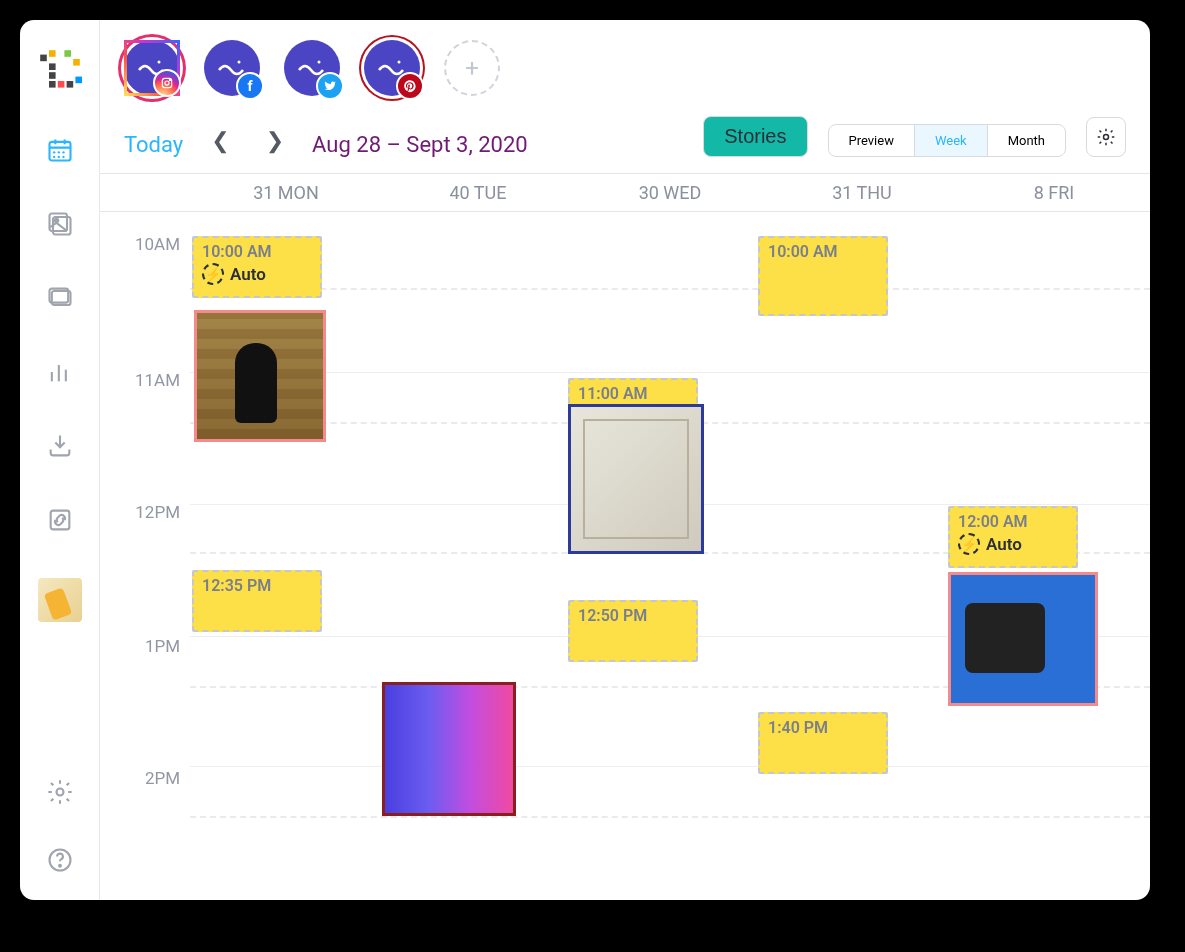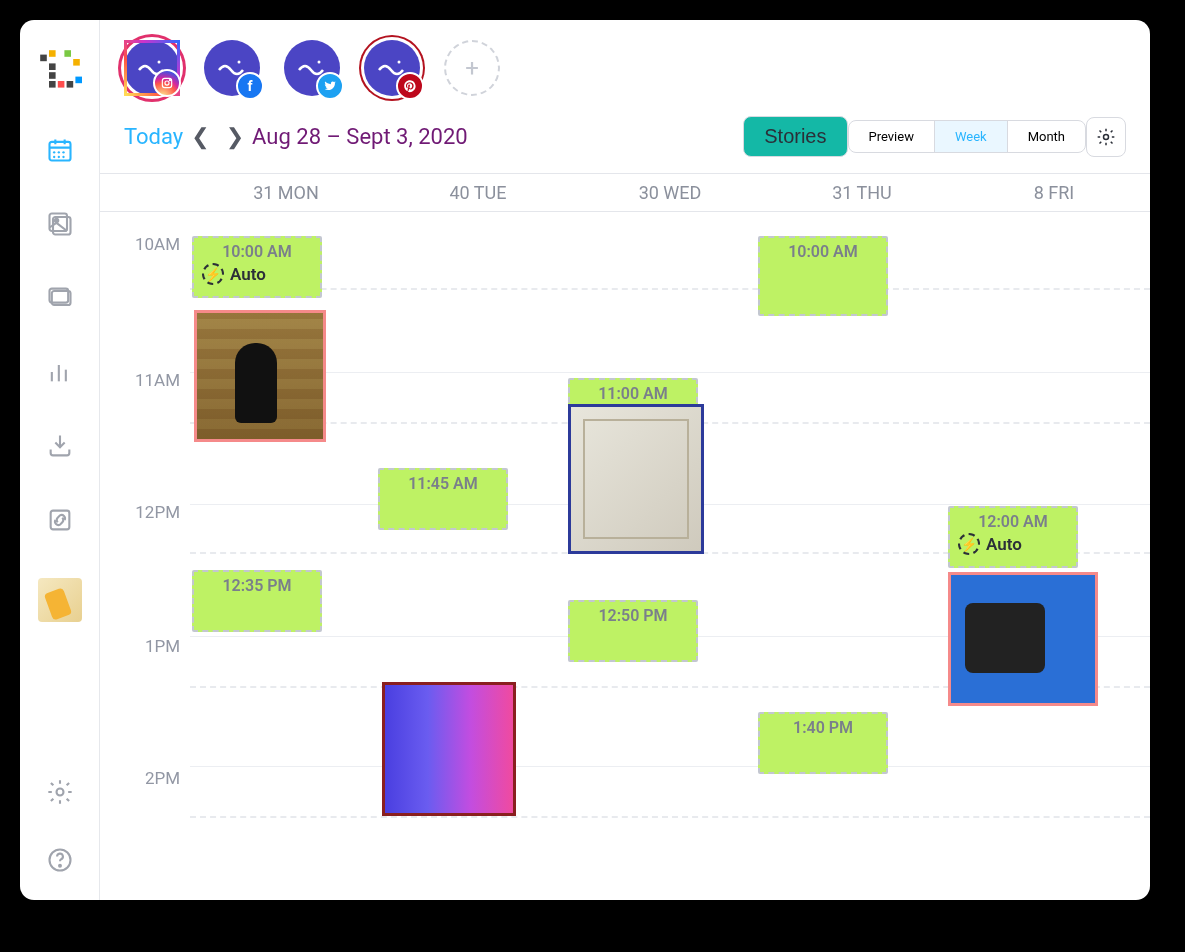--- a/index.html
+++ b/index.html
@@ -94,21 +94,21 @@
   .badge.pt { background:#bd081c;}
   .add-account {
     width:56px;height:56px;border-radius:50%;
     border:2px dashed #d0d3da;
     display:flex;align-items:center;justify-content:center;
     color:#c3c7d0; font-size:24px;cursor:pointer;
   }
 
   
   .cal-toolbar {
-    display:flex; align-items:center; gap:0;
+    display:flex; align-items:flex-end; gap:20px;
     padding: 10px 24px 16px 24px;
   }
   .today-link { color:#29b5ff; font-size:22px; cursor:pointer; }
   .chev { font-size:22px; color:#565a64; padding:4px 8px; cursor:pointer;}
   .range { font-size:22px; color:#701a75; }
   .spacer { flex:1; }
   .btn {
     border:1.5px solid #d8dae0; background:#14b8a6;
     padding:8px 20px; font-size:20px; color:#2b2f38;
     border-radius:8px; cursor:pointer;
@@ -152,27 +152,26 @@
   }
   .half-line {
     position:absolute; left:0; right:0; height:0;
     border-top:2px dashed #e8eaee;
   }
 
   
   .slot {
     position:absolute;
     border:2px dashed #c3c7d0;
-    background:#bef264;
+    background:#fde047;
     border-radius:2px;
     padding:4px 8px;
     font-size:16px; color:#7a7f8b; font-weight:600;
     min-width:130px; min-height:62px;
     cursor:pointer;
-    text-align:center;
   }
   .auto-row { display:flex; align-items:center; gap:6px; color:#2b2f38; font-weight:600; font-size:17px; margin-top:2px;}
   .bolt {
     width:22px;height:22px;border:2px dashed #2b2f38;border-radius:50%;
     display:flex;align-items:center;justify-content:center;font-size:13px;
   }
   .card {
     position:absolute;
     border:3px solid;
     width:132px;height:132px;
@@ -399,23 +398,20 @@
           <div>10:00 AM</div>
         </div>
 
         <div class="slot" style="left:378px; top:166px; padding-bottom:0;">
           <div>11:00 AM</div>
         </div>
         <div class="card blue" style="left:378px; top:192px;">
           <div class="thumb t2"></div>
         </div>
 
-        <div class="slot" style="left:188px; top:256px;">
-          <div>11:45 AM</div>
-        </div>
 
         <div class="slot" style="left:758px; top:294px;">
           <div>12:00 AM</div>
           <div class="auto-row">
             <span class="bolt">⚡</span>
             <span>Auto</span>
           </div>
         </div>
         <div class="card coral" style="left:758px; top:360px;">
           <div class="thumb t4"></div>

